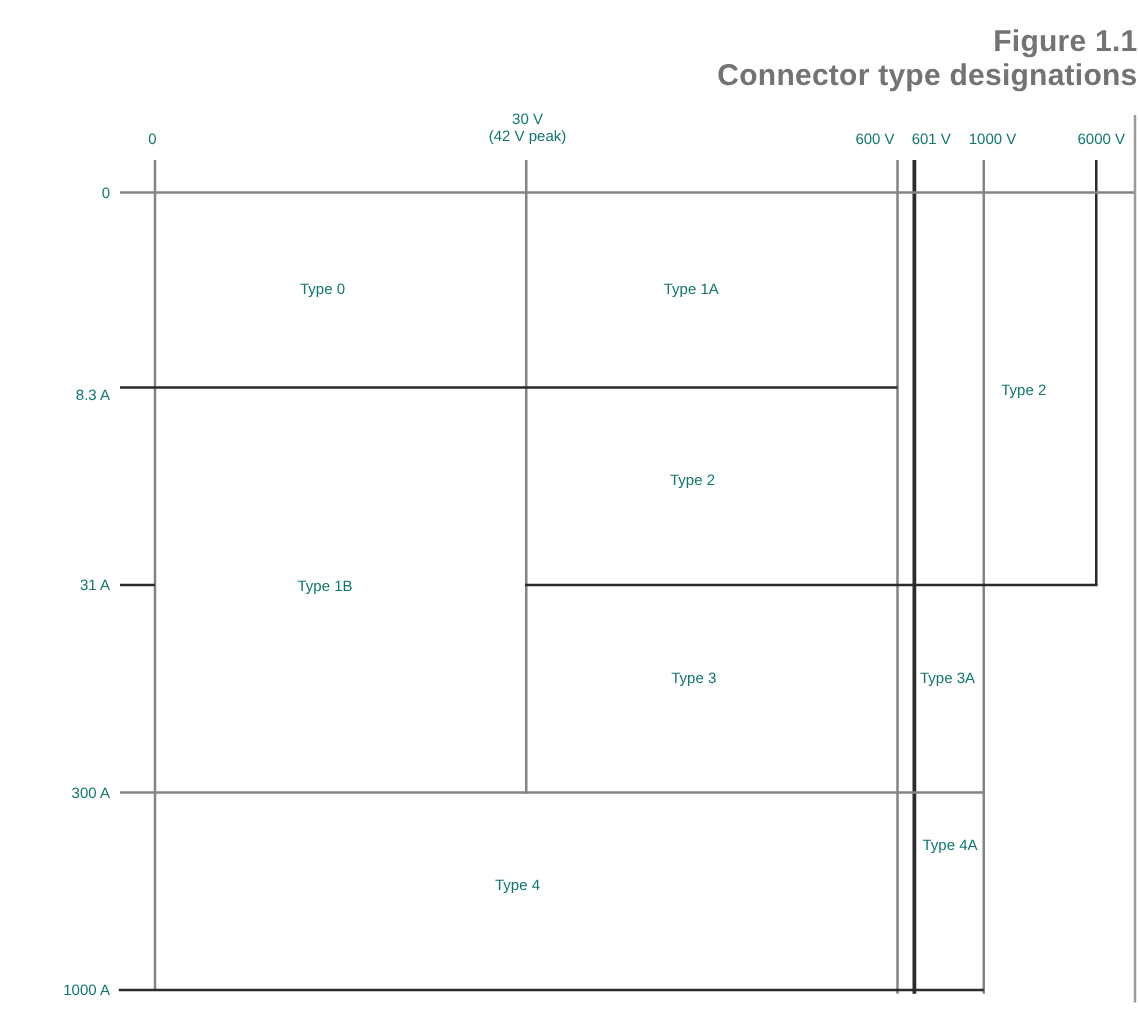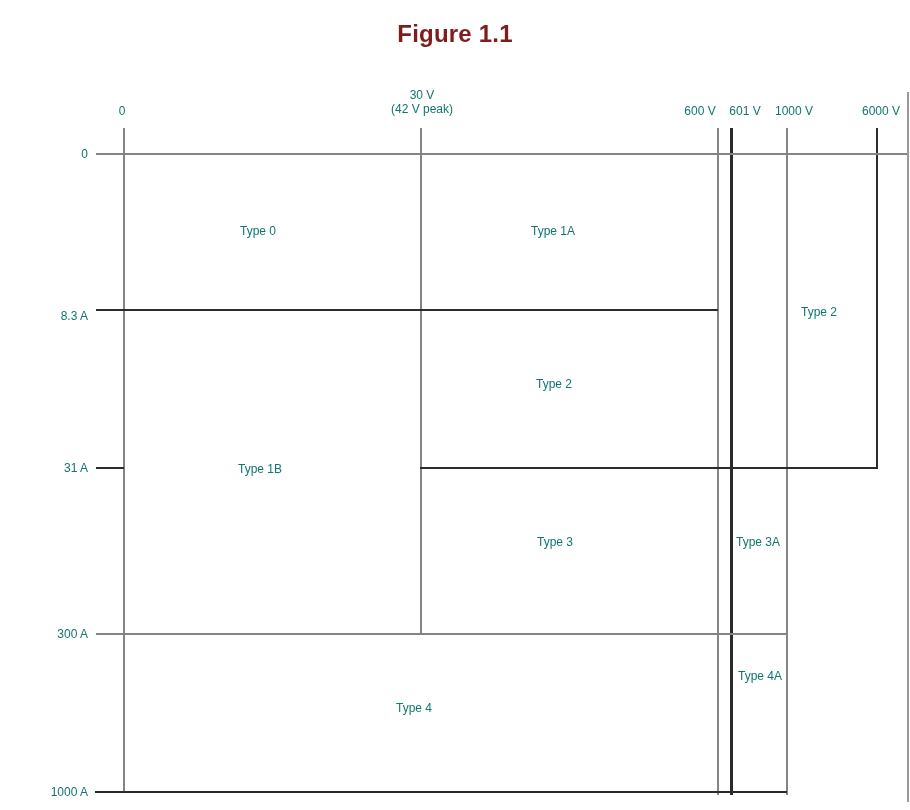--- a/index.html
+++ b/index.html
@@ -9,25 +9,25 @@
     height: 810px;
     background: #ffffff;
     font-family: "Liberation Sans", sans-serif;
     overflow: hidden;
   }
   .title {
     position: absolute;
     top: 20px;
     left: 0;
     width: 910px;
-    text-align: center;
+    text-align: right;
     font-size: 24px;
     font-weight: bold;
     line-height: 27px;
-    color: #7f1d1d;
+    color: #737373;
     letter-spacing: 0.2px;
   }
   .lbl {
     position: absolute;
     font-size: 12px;
     color: #0f766e;
     white-space: nowrap;
     line-height: 14px;
   }
   .lbl.top { transform: translateX(-50%); }
@@ -41,20 +41,21 @@
   .vline.thick { width: 2.5px; }
   .edge { background: #9a9a9a; width: 1.5px; }
 </style>
 </head>
 <body>
 
 <div class="canvas">
 
   <div class="title">
     <div>Figure 1.1</div>
+    <div>Connector type designations</div>
   </div>
 
   <span class="lbl top" style="left:122px; top:104px">0</span>
   <span class="lbl top" style="left:422px; top:88px">30 V</span>
   <span class="lbl top" style="left:422px; top:102px">(42 V peak)</span>
   <span class="lbl top" style="left:700px; top:104px">600 V</span>
   <span class="lbl top" style="left:745px; top:104px">601 V</span>
   <span class="lbl top" style="left:794px; top:104px">1000 V</span>
   <span class="lbl top" style="left:881px; top:104px">6000 V</span>
 

